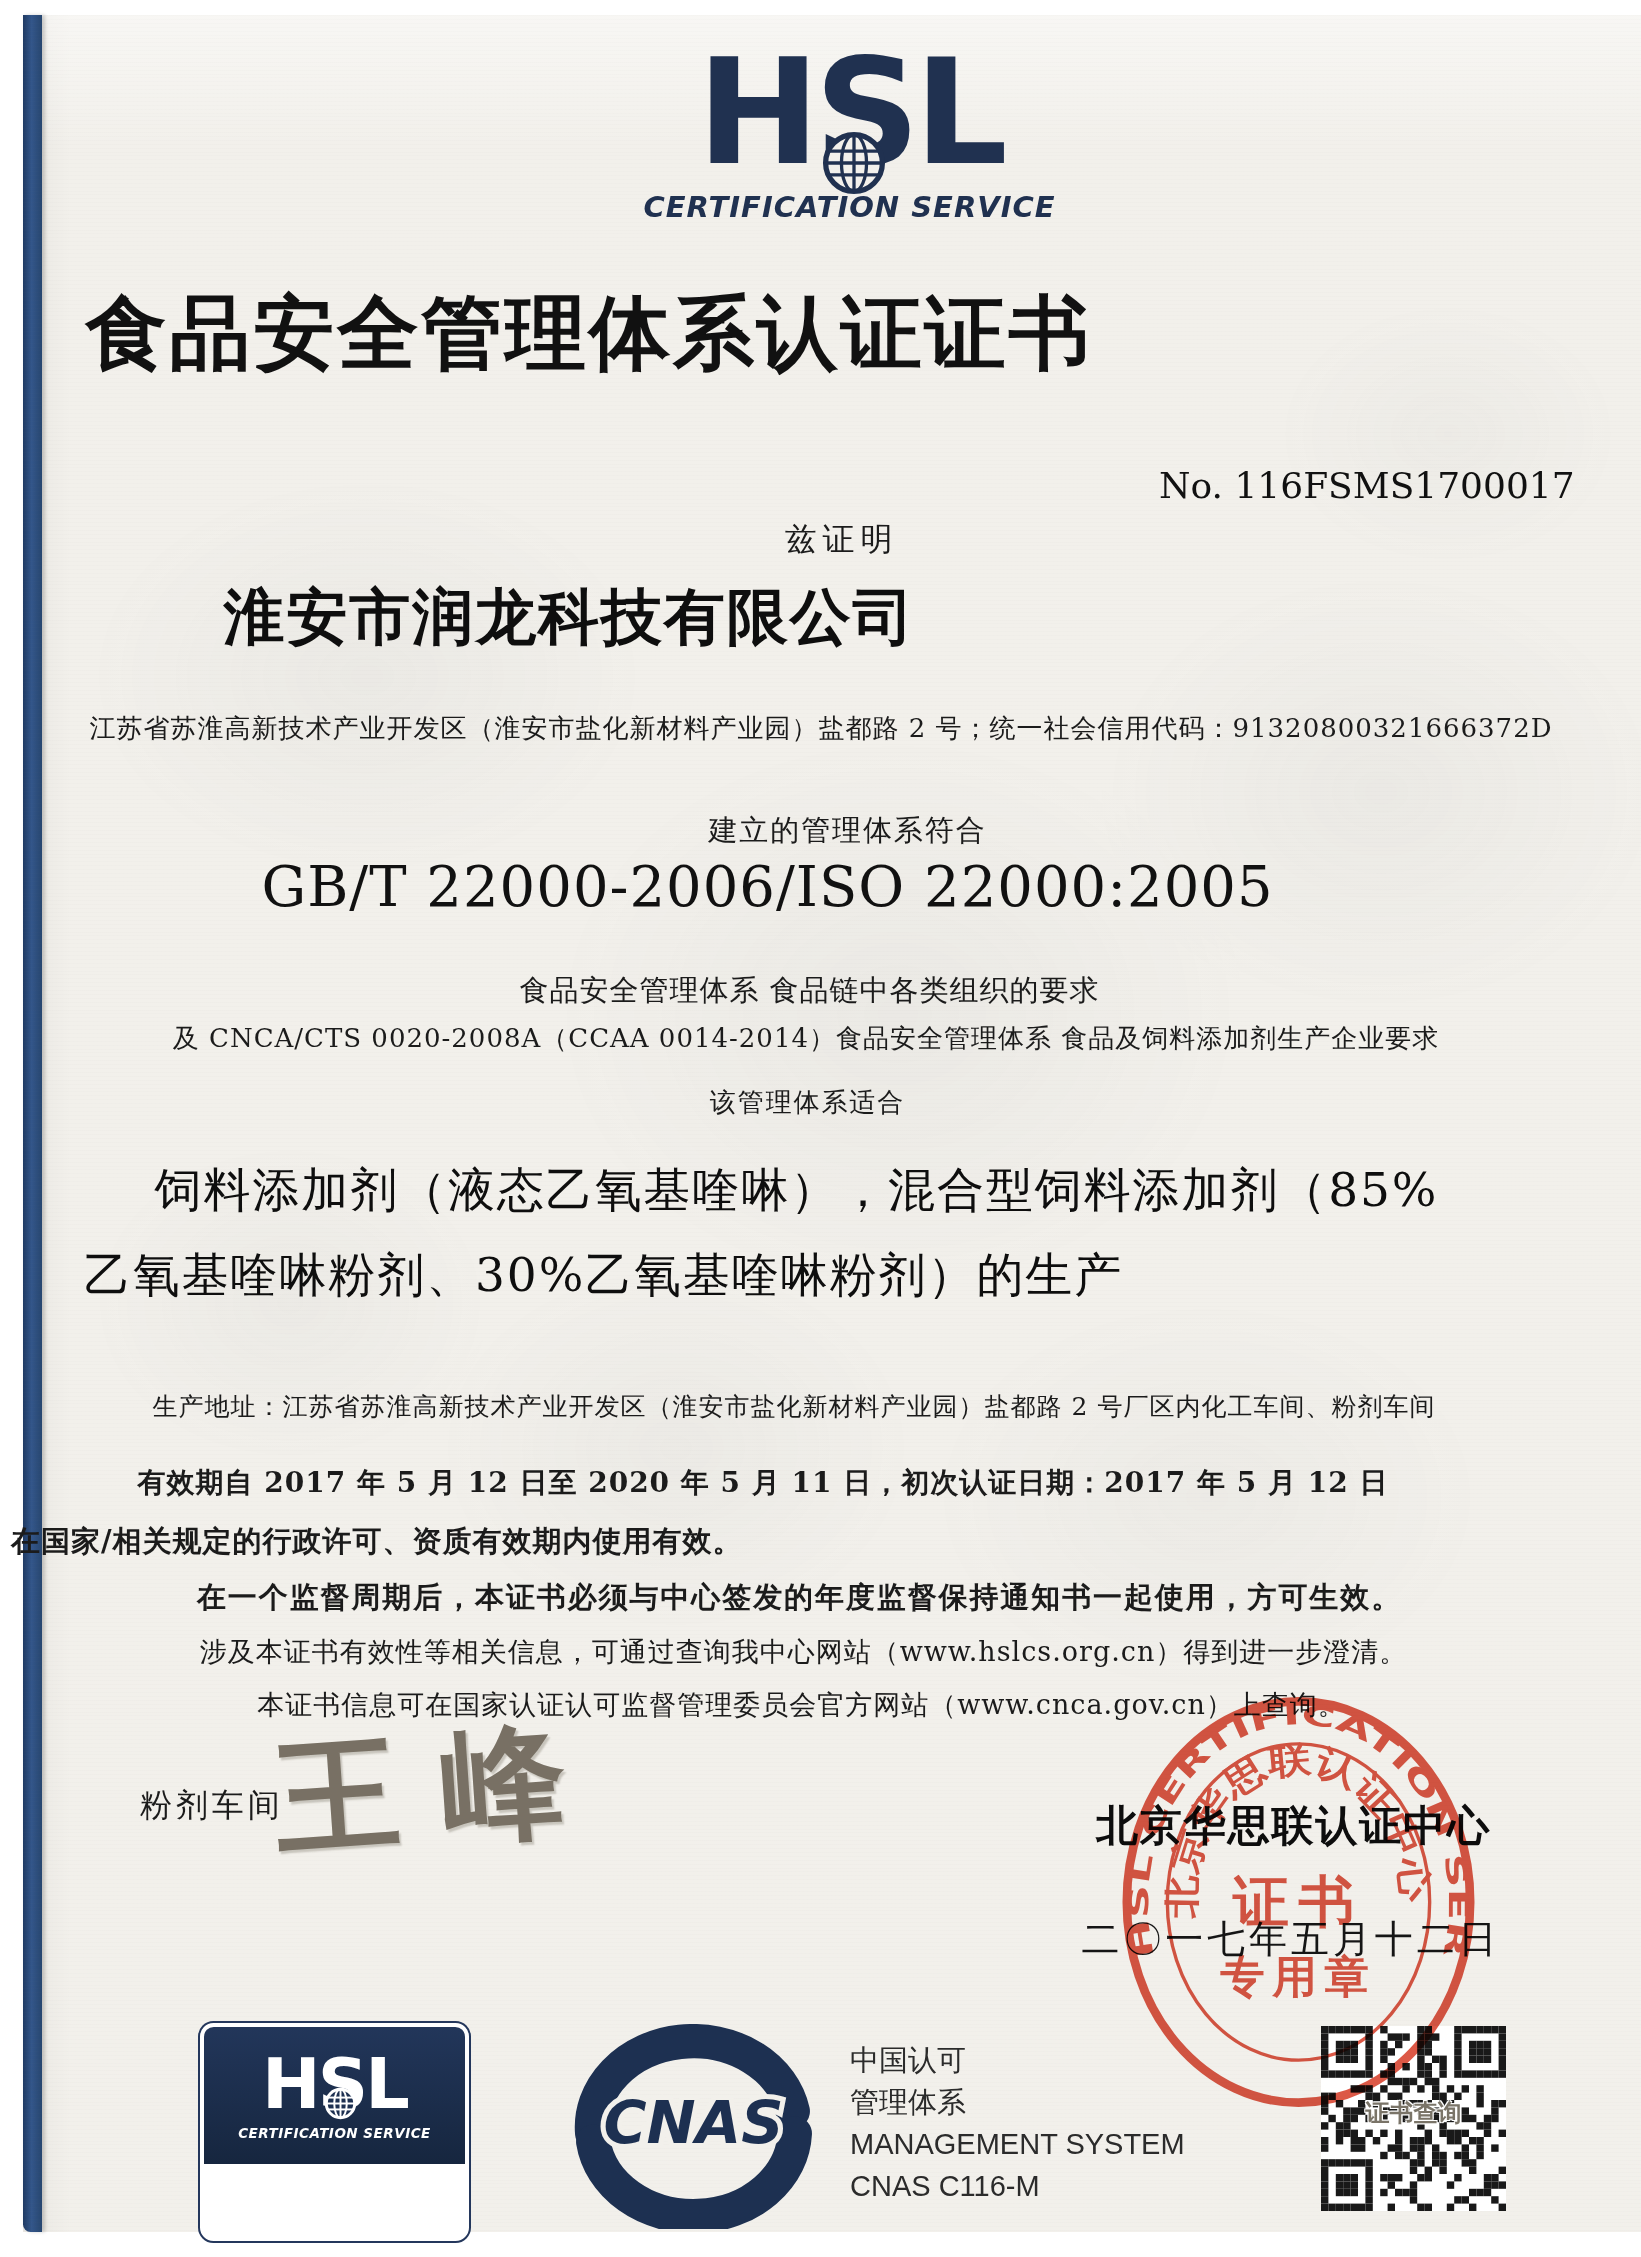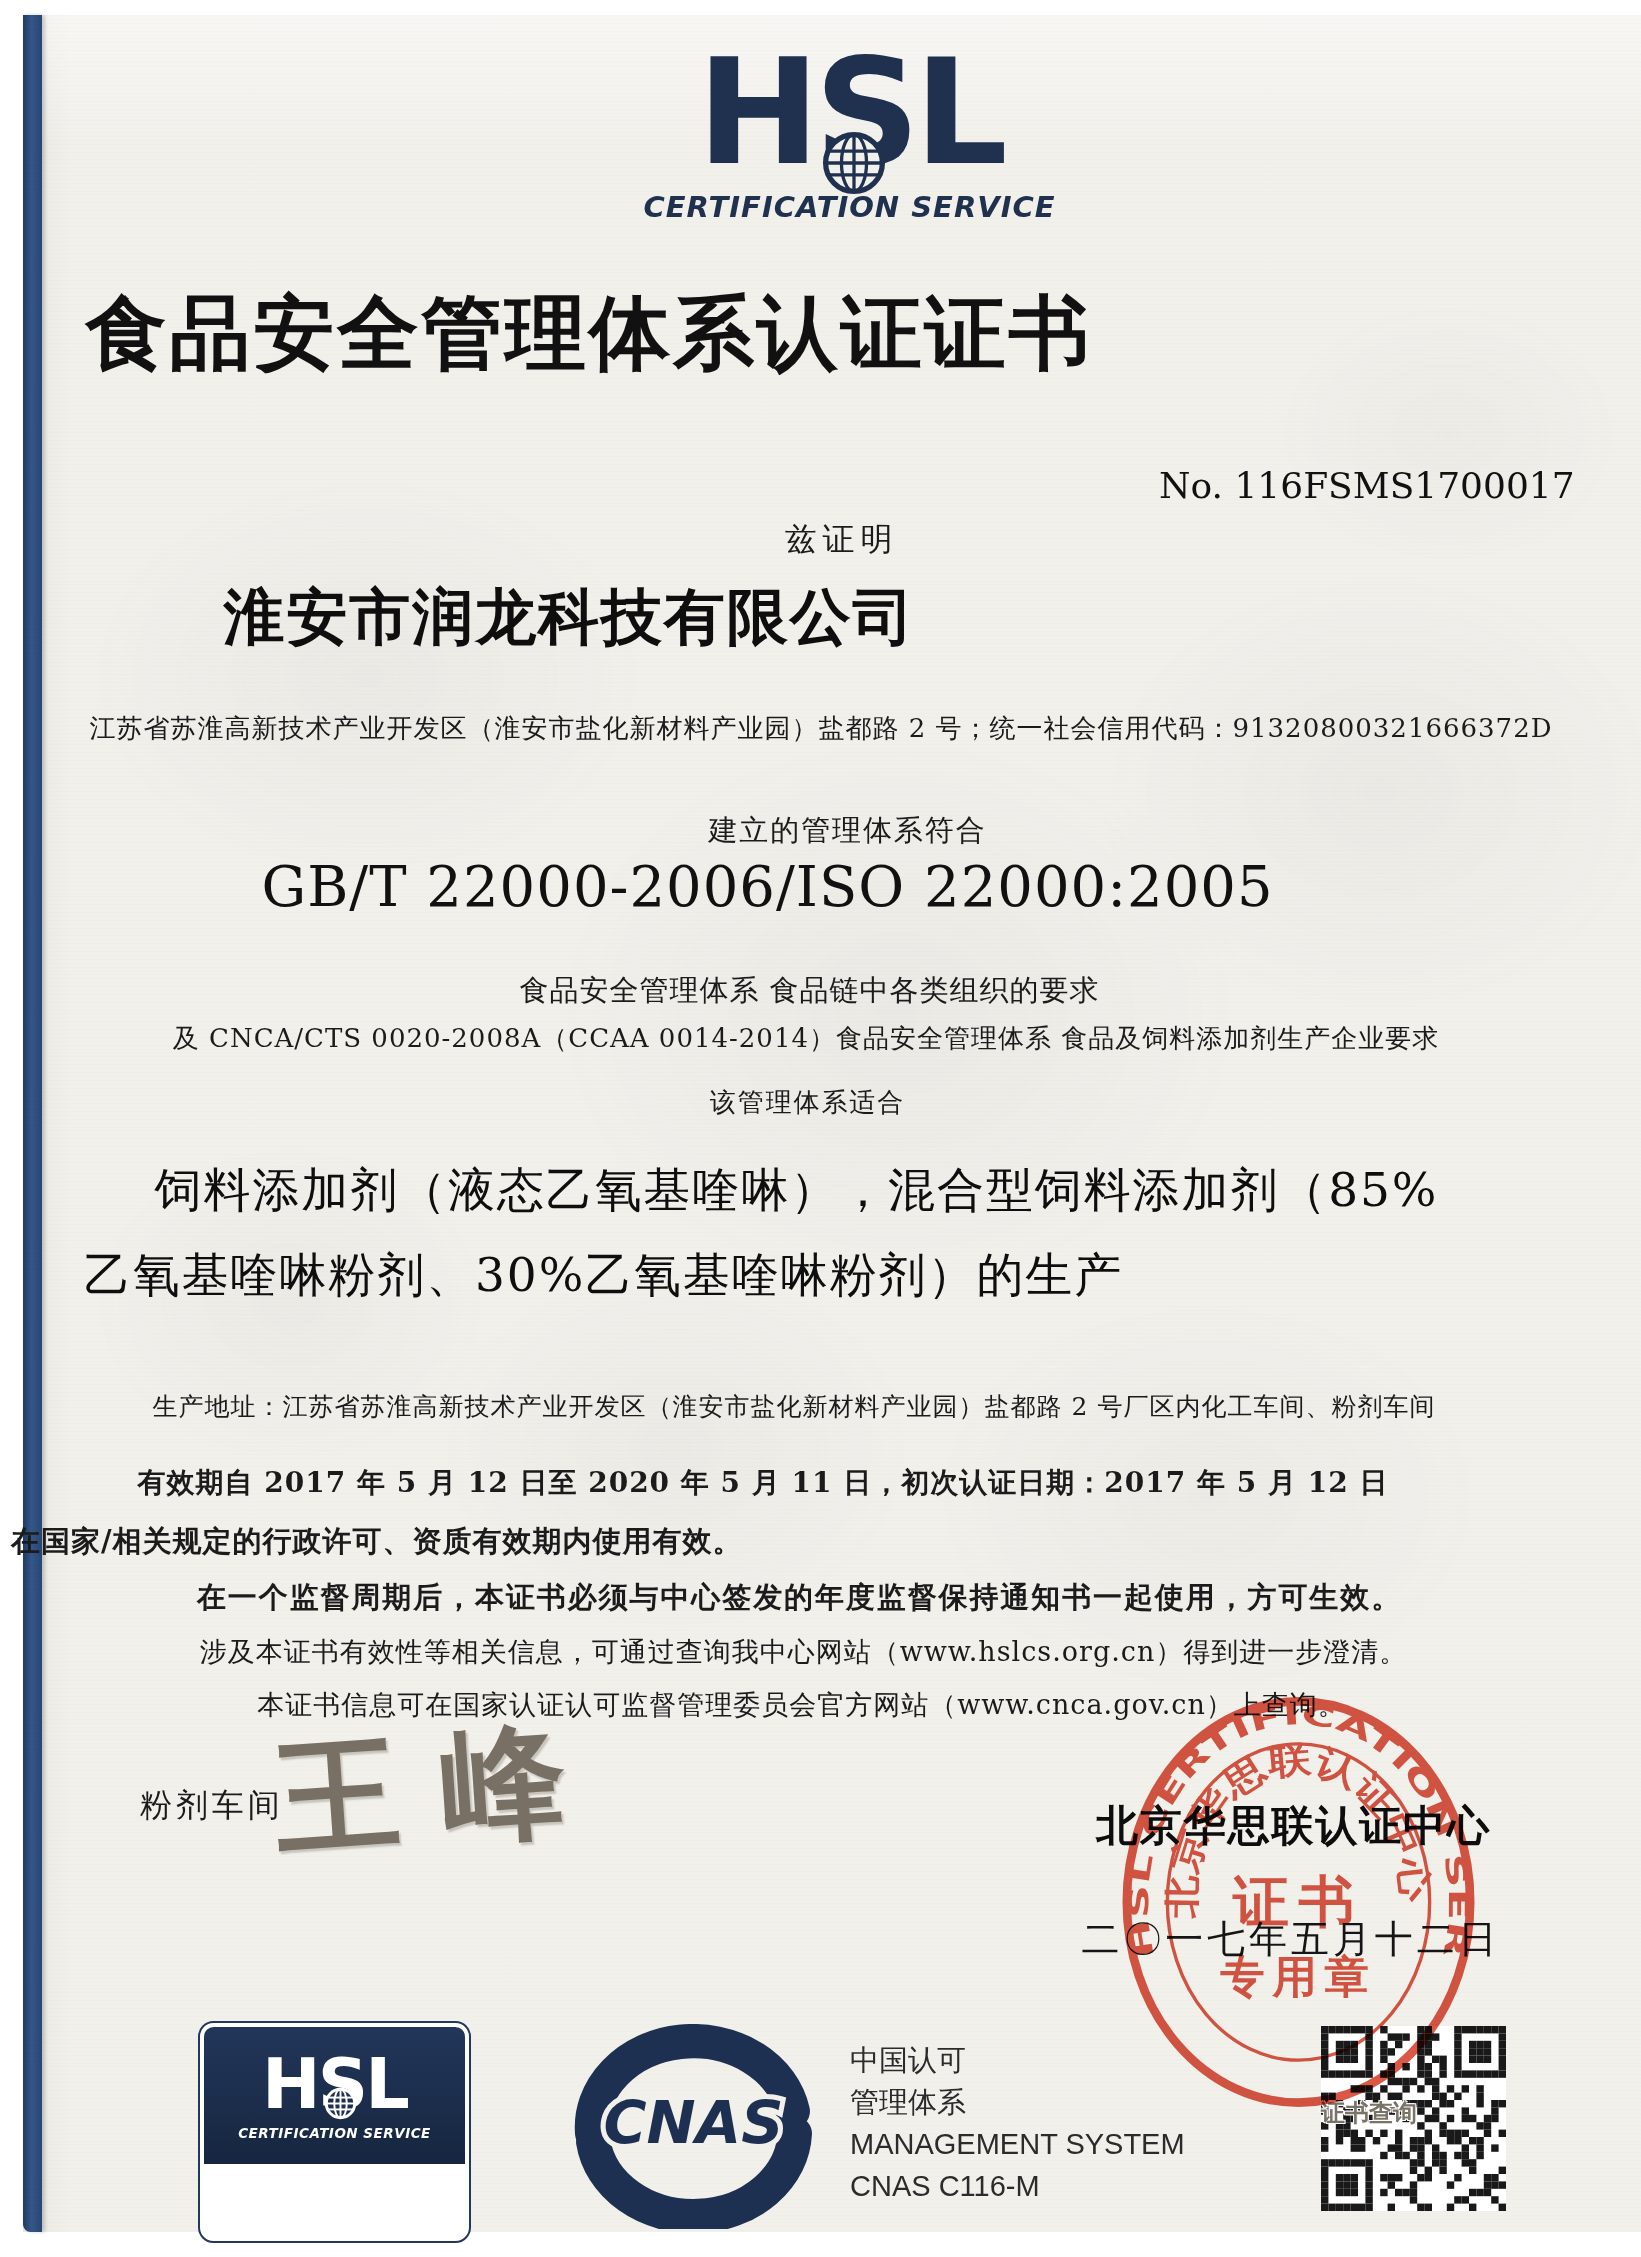--- a/index.html
+++ b/index.html
@@ -75,21 +75,21 @@
   .hsl-badge-globe{position:absolute;left:120px;top:60px;width:33px;height:33px;}
   .hsl-badge-sub{font-family:"DejaVu Sans","Liberation Sans",sans-serif;font-weight:bold;font-style:italic;
     font-size:13.5px;letter-spacing:0.5px;margin-top:5.8px;}
   .hsl-badge-bottom{height:71px;display:flex;align-items:center;justify-content:center;}
   .hsl-badge-iso{font-family:"DejaVu Sans","Liberation Sans",sans-serif;font-weight:bold;font-size:42px;
     color:#1d3051;letter-spacing:1px;}
   .cnas{left:572px;top:2024px;width:243px;height:205px;}
   .accred{left:850px;top:2039px;font-family:"Liberation Sans","DejaVu Sans",sans-serif;
     font-size:29px;line-height:42px;color:#2b2b2b;}
   .qr{left:1321px;top:2026px;width:185px;height:185px;z-index:1;}
-  .qr-label{left:1321px;top:2097px;width:185px;text-align:left;font-size:24px;font-weight:bold;color:#7a7468;
+  .qr-label{left:1321px;top:2097px;width:185px;text-align:center;font-size:24px;font-weight:bold;color:#7a7468;
     z-index:2;text-shadow:-1px -1px 0 #fff,1px -1px 0 #fff,-1px 1px 0 #fff,1px 1px 0 #fff;}
 </style>
 </head>
 <body>
 
 <div class="scan">
   <div class="spine"></div>
 </div>
 <div class="wm"></div>
 

